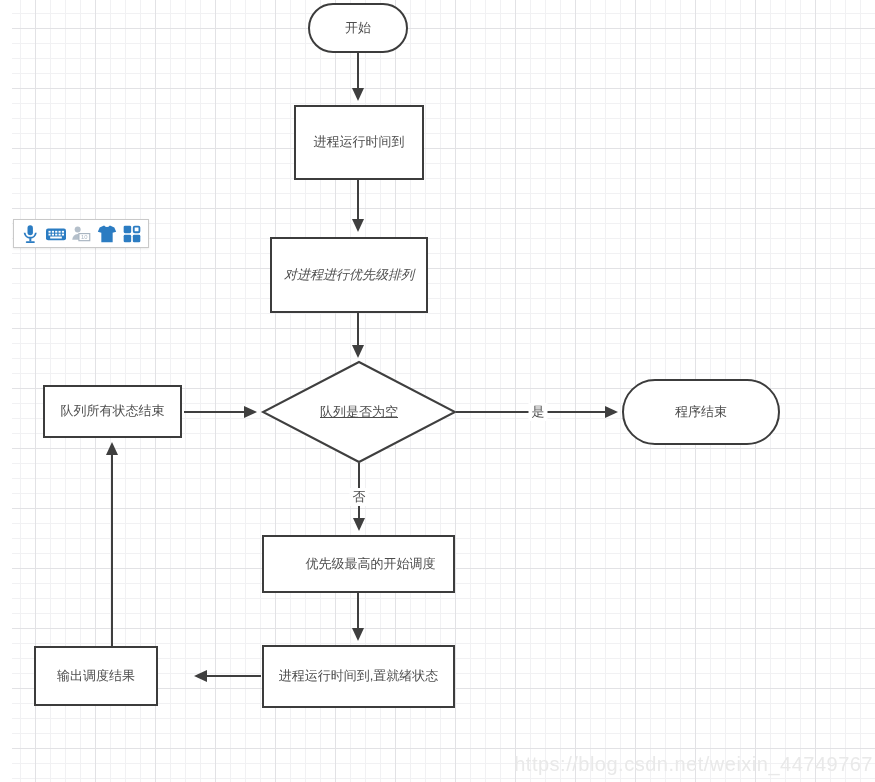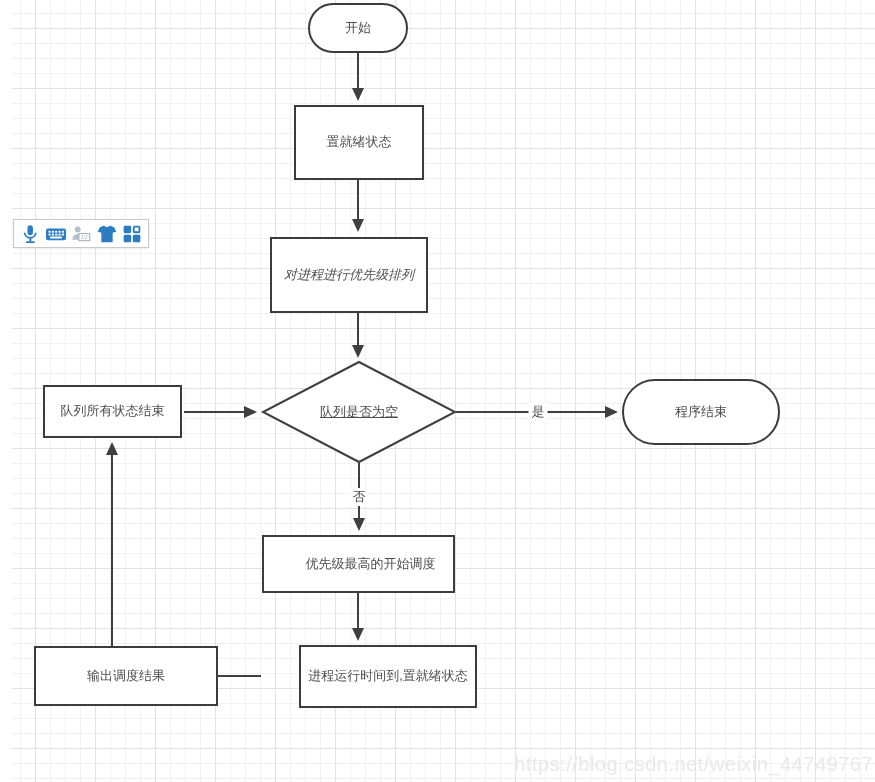--- a/index.html
+++ b/index.html
@@ -77,46 +77,46 @@
       <line x1="100" y1="646" x2="100" y2="444" marker-end="url(#arrow)"></line>
       <polygon points="347,362 443,412 347,462 251,412" fill="#ffffff"></polygon>
     </g>
   </svg>
 
   <div class="node terminator" style="left:296px;top:3px;width:100px;height:50px;">
     <span>开始</span>
   </div>
 
   <div class="node" style="left:282px;top:105px;width:130px;height:75px;">
-    <span>置就绪状态</span>
+    <span>进程运行时间到</span>
   </div>
 
   <div class="node" style="left:258px;top:237px;width:158px;height:76px;font-style:italic;">
     <span>对进程进行优先级排列</span>
   </div>
 
   <span class="decision-label" style="left:347px;top:412px;">队列是否为空</span>
 
   <div class="node terminator big" style="left:610px;top:379px;width:158px;height:66px;">
     <span>程序结束</span>
   </div>
 
   <div class="node" style="left:31px;top:385px;width:139px;height:53px;">
     <span>队列所有状态结束</span>
   </div>
 
   <div class="node" style="left:250px;top:535px;width:193px;height:58px;padding-left:24px;">
     <span>优先级最高的开始调度</span>
   </div>
 
-  <div class="node" style="left:250px;top:645px;width:178px;height:63px;margin-left:37px;">
+  <div class="node" style="left:250px;top:645px;width:193px;height:63px;">
     <span>进程运行时间到,置就绪状态</span>
   </div>
 
-  <div class="node" style="left:22px;top:646px;width:184px;height:60px;">
+  <div class="node" style="left:22px;top:646px;width:124px;height:60px;">
     <span>输出调度结果</span>
   </div>
 
   <span class="edge-label" style="left:526px;top:412px;">是</span>
   <span class="edge-label" style="left:347px;top:497px;">否</span>
 
   <div class="ime-bar">
     <span class="ime-icon">
       <svg width="20" height="20" viewBox="0 0 24 24">
         <rect x="9" y="1.5" width="6.5" height="12" rx="3.2" fill="#2b7cc2"></rect>

